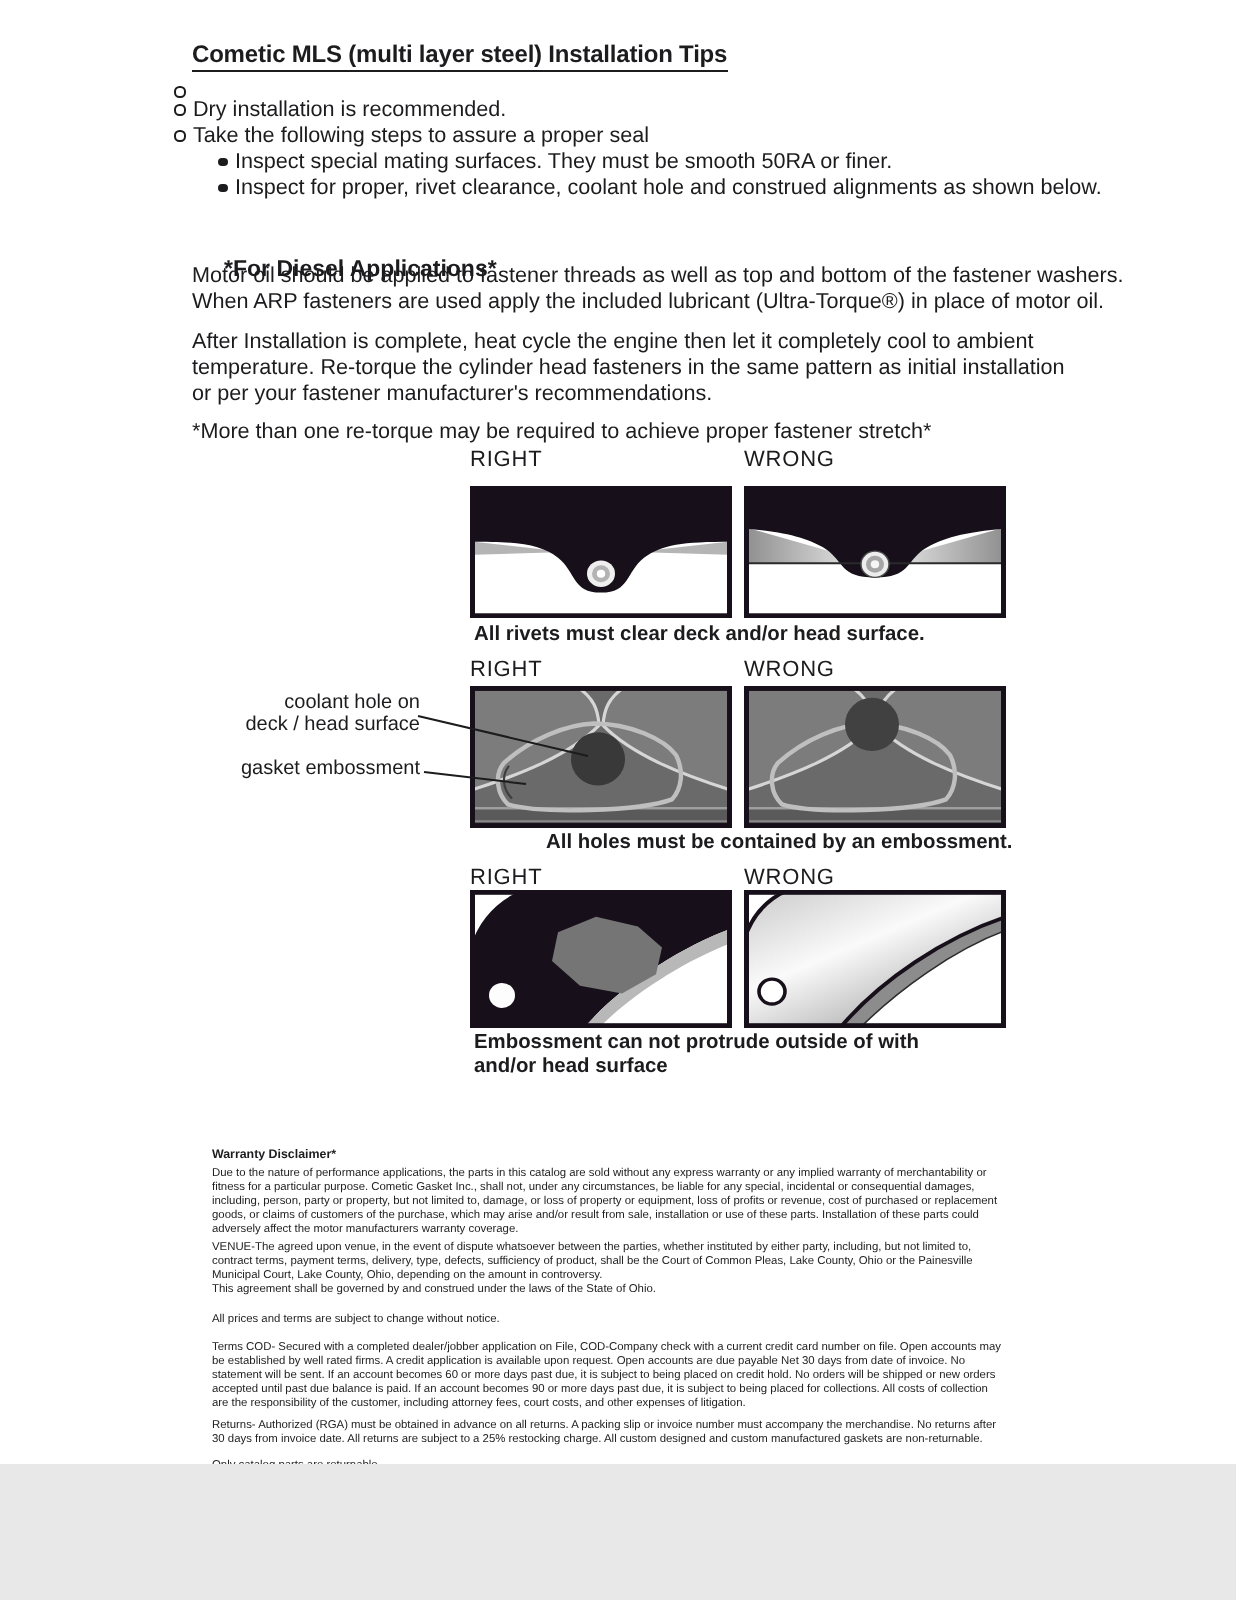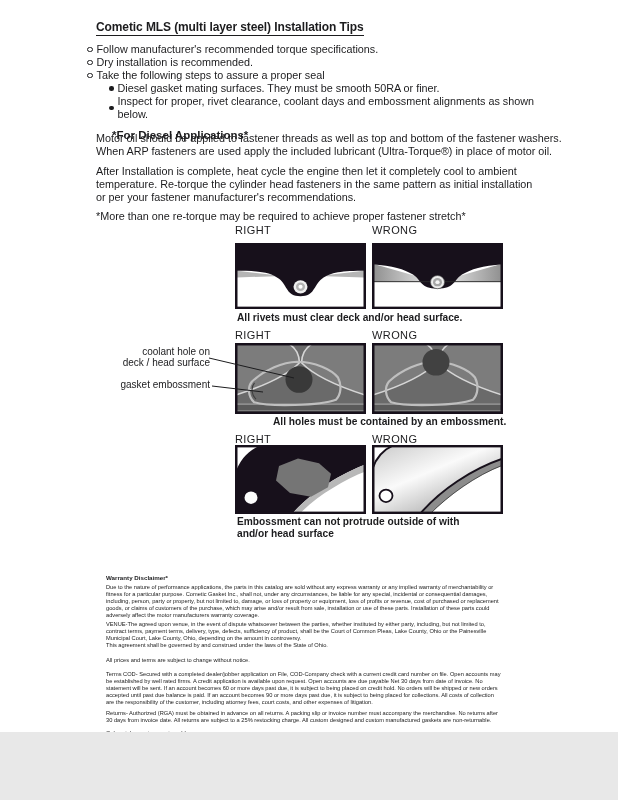--- a/index.html
+++ b/index.html
@@ -36,37 +36,36 @@
 </head>
 <body>
 
 <div class="page">
 
   <h1 class="abs title">Cometic MLS (multi layer steel) Installation Tips</h1>
 
   <ul class="abs tips">
     <li>
         <span class="mk open"></span>
-        <span>Follow manufacturer's recommended torque specifications.</span>
       </li>
     <li>
         <span class="mk open"></span>
         <span>Dry installation is recommended.</span>
       </li>
     <li>
         <span class="mk open"></span>
         <span>Take the following steps to assure a proper seal</span>
       </li>
     <li class="sub">
         <span class="mk fill"></span>
-        <span>Diesel gasket mating surfaces.  They must be smooth 50RA or finer.</span>
+        <span>Inspect special mating surfaces.  They must be smooth 50RA or finer.</span>
       </li>
     <li class="sub">
         <span class="mk fill"></span>
-        <span>Inspect for proper, rivet clearance, coolant days and embossment alignments as shown below.</span>
+        <span>Inspect for proper, rivet clearance, coolant hole and construed alignments as shown below.</span>
       </li>
   </ul>
 
   <h2 class="abs diesel-h">*For Diesel Applications*</h2>
   <p class="abs body pre p1">Motor oil should be applied to fastener threads as well as top and bottom of the fastener washers.
 When ARP fasteners are used apply the included lubricant (Ultra-Torque®) in place of motor oil.</p>
   <p class="abs body pre p2">After Installation is complete, heat cycle the engine then let it completely cool to ambient
 temperature. Re-torque the cylinder head fasteners in the same pattern as initial installation
 or per your fastener manufacturer's recommendations.</p>
   <p class="abs body p3">*More than one re-torque may be required to achieve proper fastener stretch*</p>

